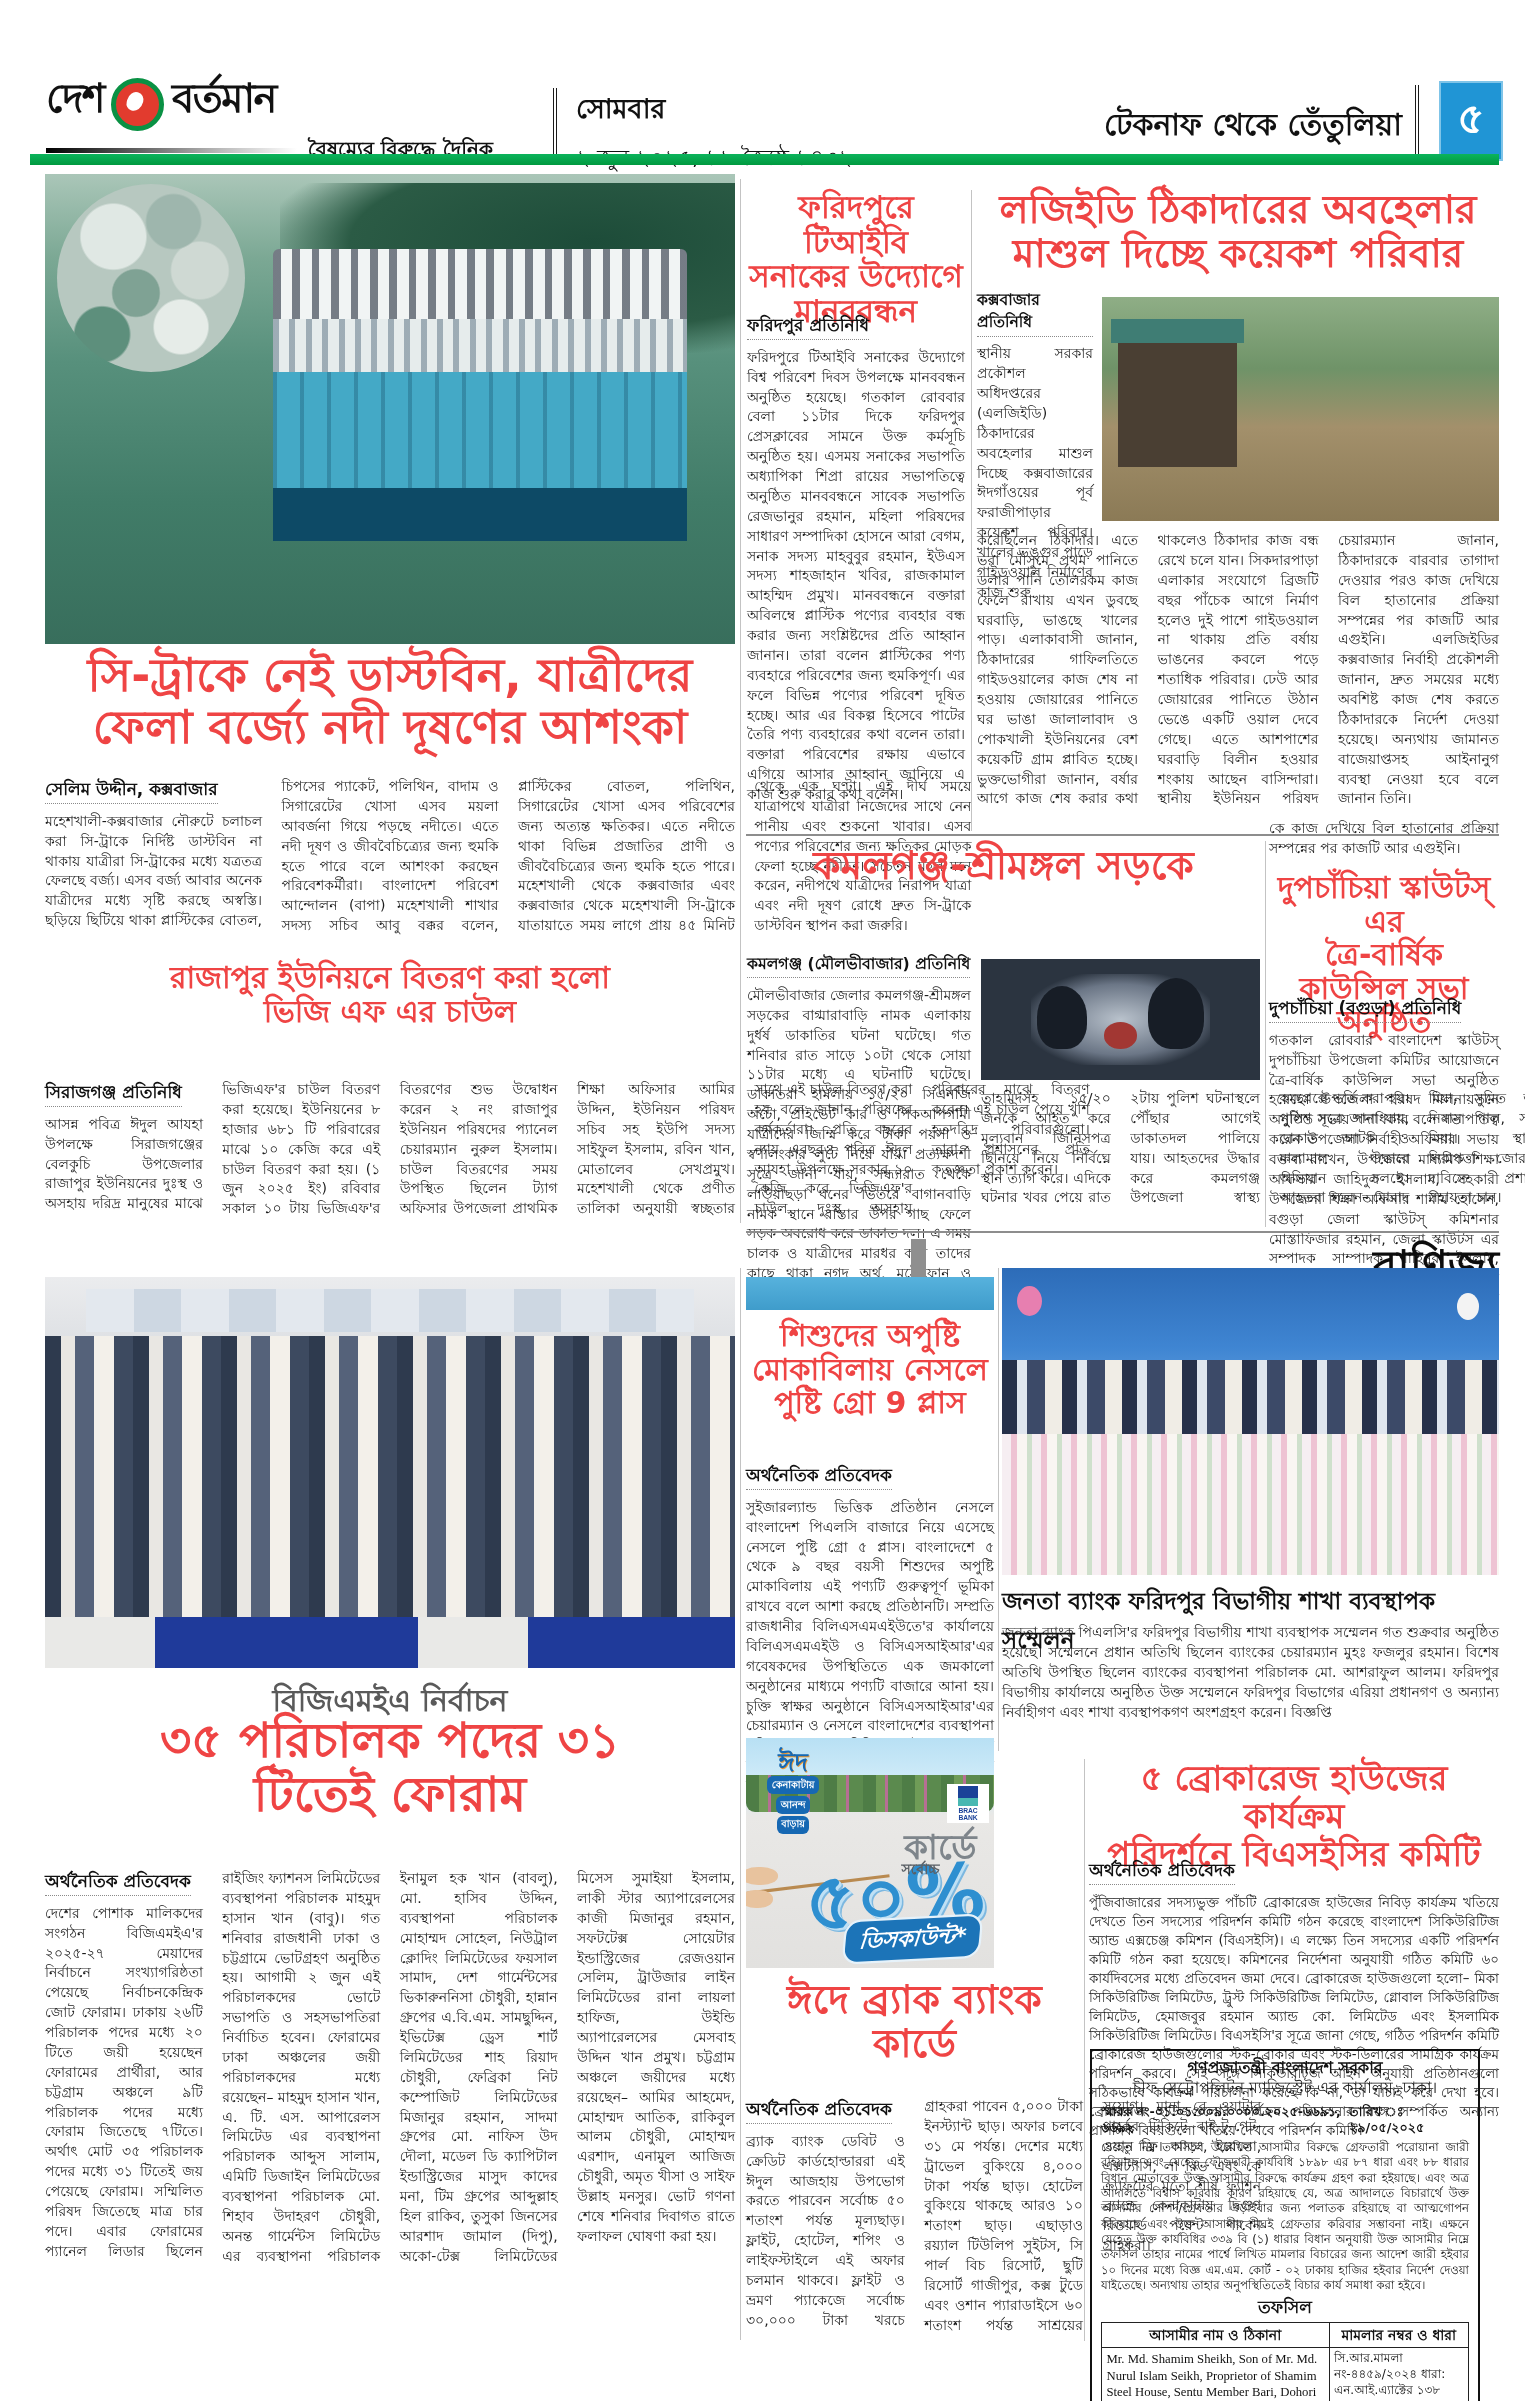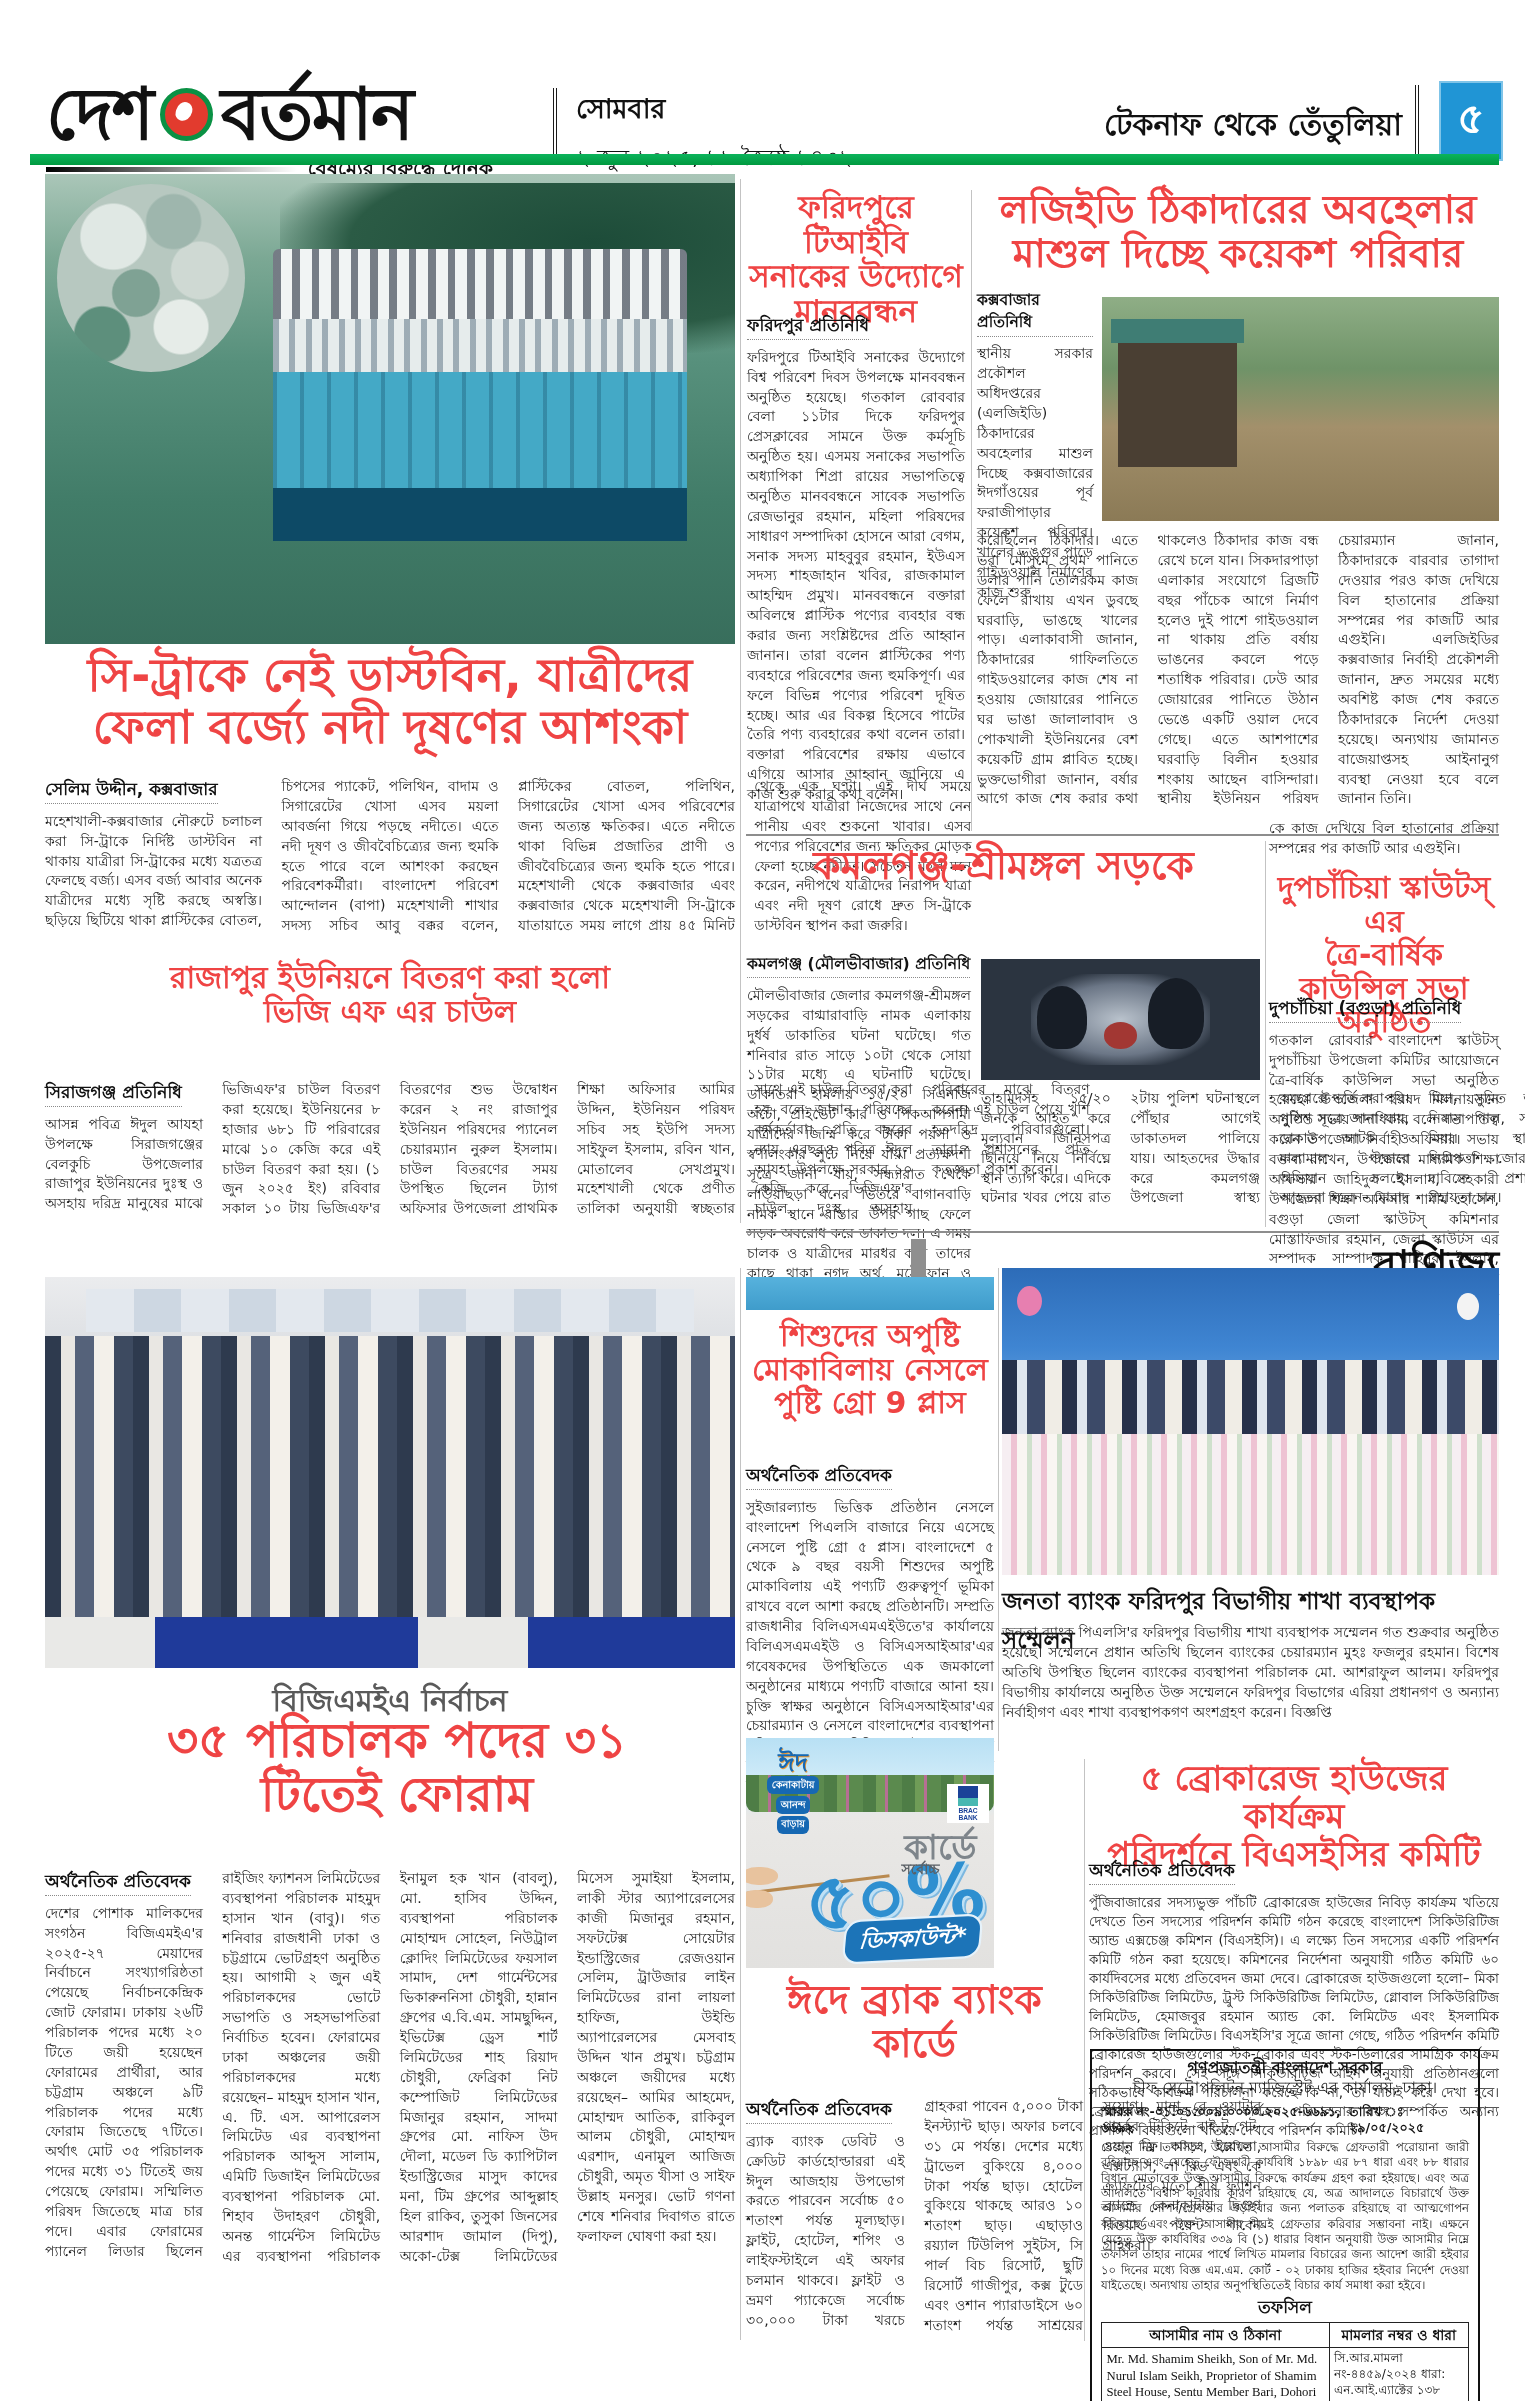--- a/index.html
+++ b/index.html
@@ -11,21 +11,21 @@
   .byline{font-weight:bold;font-size:17px;color:#111;border-bottom:1.5px dotted #8a8a8a;
           display:inline-block;padding-bottom:2.2px;margin-bottom:7.5px;}
   .body{font-size:14px;line-height:1.42;text-align:justify;color:#1c1c1c;}
   .cols2{column-count:2;column-gap:19.4px;}
   .cols3{column-count:3;column-gap:19.4px;}
   .cols4{column-count:4;column-gap:19.4px;}
   .vr{width:0.7px;background:#c3c3c3;}
   .hr{height:1.5px;background:#8d8d8d;}
   .photo{overflow:hidden;background:#ccc;}
   
-  .logo-line{font-size:72px;font-weight:bold;letter-spacing:-1.5px;line-height:1;display:flex;align-items:center;gap:7.5px;}
+  .logo-line{font-size:40px;font-weight:bold;letter-spacing:-1.5px;line-height:1;display:flex;gap:7.5px;}
   .logo-circle{width:43px;height:43px;border-radius:50%;background:#e23b2e;border:5.2px solid #0a9144;position:relative;flex:0 0 auto;}
   .logo-circle:after{content:"";position:absolute;left:10.4px;top:9px;width:16.4px;height:19.4px;background:#fff;
       border-radius:55% 45% 60% 40%;transform:rotate(14deg);}
   .tagline-row{display:flex;align-items:center;gap:10.4px;}
   .tagline-bar{flex:1;height:5.2px;background:linear-gradient(90deg,#000,#bbb 70%,transparent);}
   .tagline{font-size:20px;font-weight:bold;white-space:nowrap;}
   .dbl{width:0;border-left:4.5px double #1a1a1a;}
   .pagebox{background:#2095d5;border:2.2px solid #7fc4e8;color:#fff;display:flex;align-items:center;justify-content:center;
            font-size:42px;font-weight:bold;}
   .greenbar{background:linear-gradient(180deg,#0bb45c,#00993f);}
@@ -223,21 +223,21 @@
   <div class="abs hr" style="left:746px;top:1231px;width:753px;"></div>
   <div class="abs graybar" style="left:911px;top:1239px;width:15px;height:63px;"></div>
   <div class="abs bizlabel" style="left:1201px;top:1234px;width:298px;">বাণিজ্য</div>
 
   <div class="abs photo crowdp" style="left:45px;top:1277px;width:690px;height:391px;">
     <div class="banner"></div>
     <div class="crowd"></div>
     <div class="table"></div>
   </div>
   <div class="abs kicker" style="left:45px;top:1677px;width:690px;font-size:30px;">বিজিএমইএ নির্বাচন</div>
-  <div class="abs hl" style="left:52px;top:1714px;width:690px;font-size:48px;">
+  <div class="abs hl" style="left:45px;top:1714px;width:690px;font-size:48px;">
     <div>৩৫ পরিচালক পদের ৩১</div>
     <div>টিতেই ফোরাম</div>
   </div>
   <div class="abs body cols4" style="left:45px;top:1869px;width:690px;height:468px;">
     <span class="byline">অর্থনৈতিক প্রতিবেদক</span>
     <div>দেশের পোশাক মালিকদের সংগঠন বিজিএমইএ'র ২০২৫-২৭ মেয়াদের নির্বাচনে সংখ্যাগরিষ্ঠতা পেয়েছে নির্বাচনকেন্দ্রিক জোট ফোরাম। ঢাকায় ২৬টি পরিচালক পদের মধ্যে ২০ টিতে জয়ী হয়েছেন ফোরামের প্রার্থীরা, আর চট্টগ্রাম অঞ্চলে ৯টি পরিচালক পদের মধ্যে ফোরাম জিতেছে ৭টিতে। অর্থাৎ মোট ৩৫ পরিচালক পদের মধ্যে ৩১ টিতেই জয় পেয়েছে ফোরাম। সম্মিলিত পরিষদ জিতেছে মাত্র চার পদে। এবার ফোরামের প্যানেল লিডার ছিলেন রাইজিং ফ্যাশনস লিমিটেডের ব্যবস্থাপনা পরিচালক মাহমুদ হাসান খান (বাবু)। গত শনিবার রাজধানী ঢাকা ও চট্টগ্রামে ভোটগ্রহণ অনুষ্ঠিত হয়। আগামী ২ জুন এই পরিচালকদের ভোটে সভাপতি ও সহসভাপতিরা নির্বাচিত হবেন। ফোরামের ঢাকা অঞ্চলের জয়ী পরিচালকদের মধ্যে রয়েছেন– মাহমুদ হাসান খান, এ. টি. এস. আপারেলস লিমিটেড এর ব্যবস্থাপনা পরিচালক আব্দুস সালাম, এমিটি ডিজাইন লিমিটেডের ব্যবস্থাপনা পরিচালক মো. শিহাব উদাহরণ চৌধুরী, অনন্ত গার্মেন্টস লিমিটেড এর ব্যবস্থাপনা পরিচালক ইনামুল হক খান (বাবলু), মো. হাসিব উদ্দিন, ব্যবস্থাপনা পরিচালক মোহাম্মদ সোহেল, নিউট্রাল ক্লোদিং লিমিটেডের ফয়সাল সামাদ, দেশ গার্মেন্টসের ভিকারুননিসা চৌধুরী, হান্নান গ্রুপের এ.বি.এম. সামছুদ্দিন, ইভিটেক্স ড্রেস শার্ট লিমিটেডের শাহ রিয়াদ চৌধুরী, ফেব্রিকা নিট কম্পোজিট লিমিটেডের মিজানুর রহমান, সাদমা গ্রুপের মো. নাফিস উদ দৌলা, মডেল ডি ক্যাপিটাল ইন্ডাস্ট্রিজের মাসুদ কাদের মনা, টিম গ্রুপের আব্দুল্লাহ হিল রাকিব, তুসুকা জিনসের আরশাদ জামাল (দিপু), অকো-টেক্স লিমিটেডের মিসেস সুমাইয়া ইসলাম, লাকী স্টার অ্যাপারেলসের কাজী মিজানুর রহমান, সফটটেক্স সোয়েটার ইন্ডাস্ট্রিজের রেজওয়ান সেলিম, ট্রাউজার লাইন লিমিটেডের রানা লায়লা হাফিজ, উইন্ডি অ্যাপারেলসের মেসবাহ উদ্দিন খান প্রমুখ। চট্টগ্রাম অঞ্চলে জয়ীদের মধ্যে রয়েছেন– আমির আহমেদ, মোহাম্মদ আতিক, রাকিবুল আলম চৌধুরী, মোহাম্মদ এরশাদ, এনামুল আজিজ চৌধুরী, অমৃত খীসা ও সাইফ উল্লাহ মনসুর। ভোট গণনা শেষে শনিবার দিবাগত রাতে ফলাফল ঘোষণা করা হয়।</div>
   </div>
 
   <div class="abs bluestrip" style="left:746px;top:1277px;width:248px;height:33px;"></div>
   <div class="abs hl" style="left:746px;top:1319px;width:248px;font-size:30px;">

